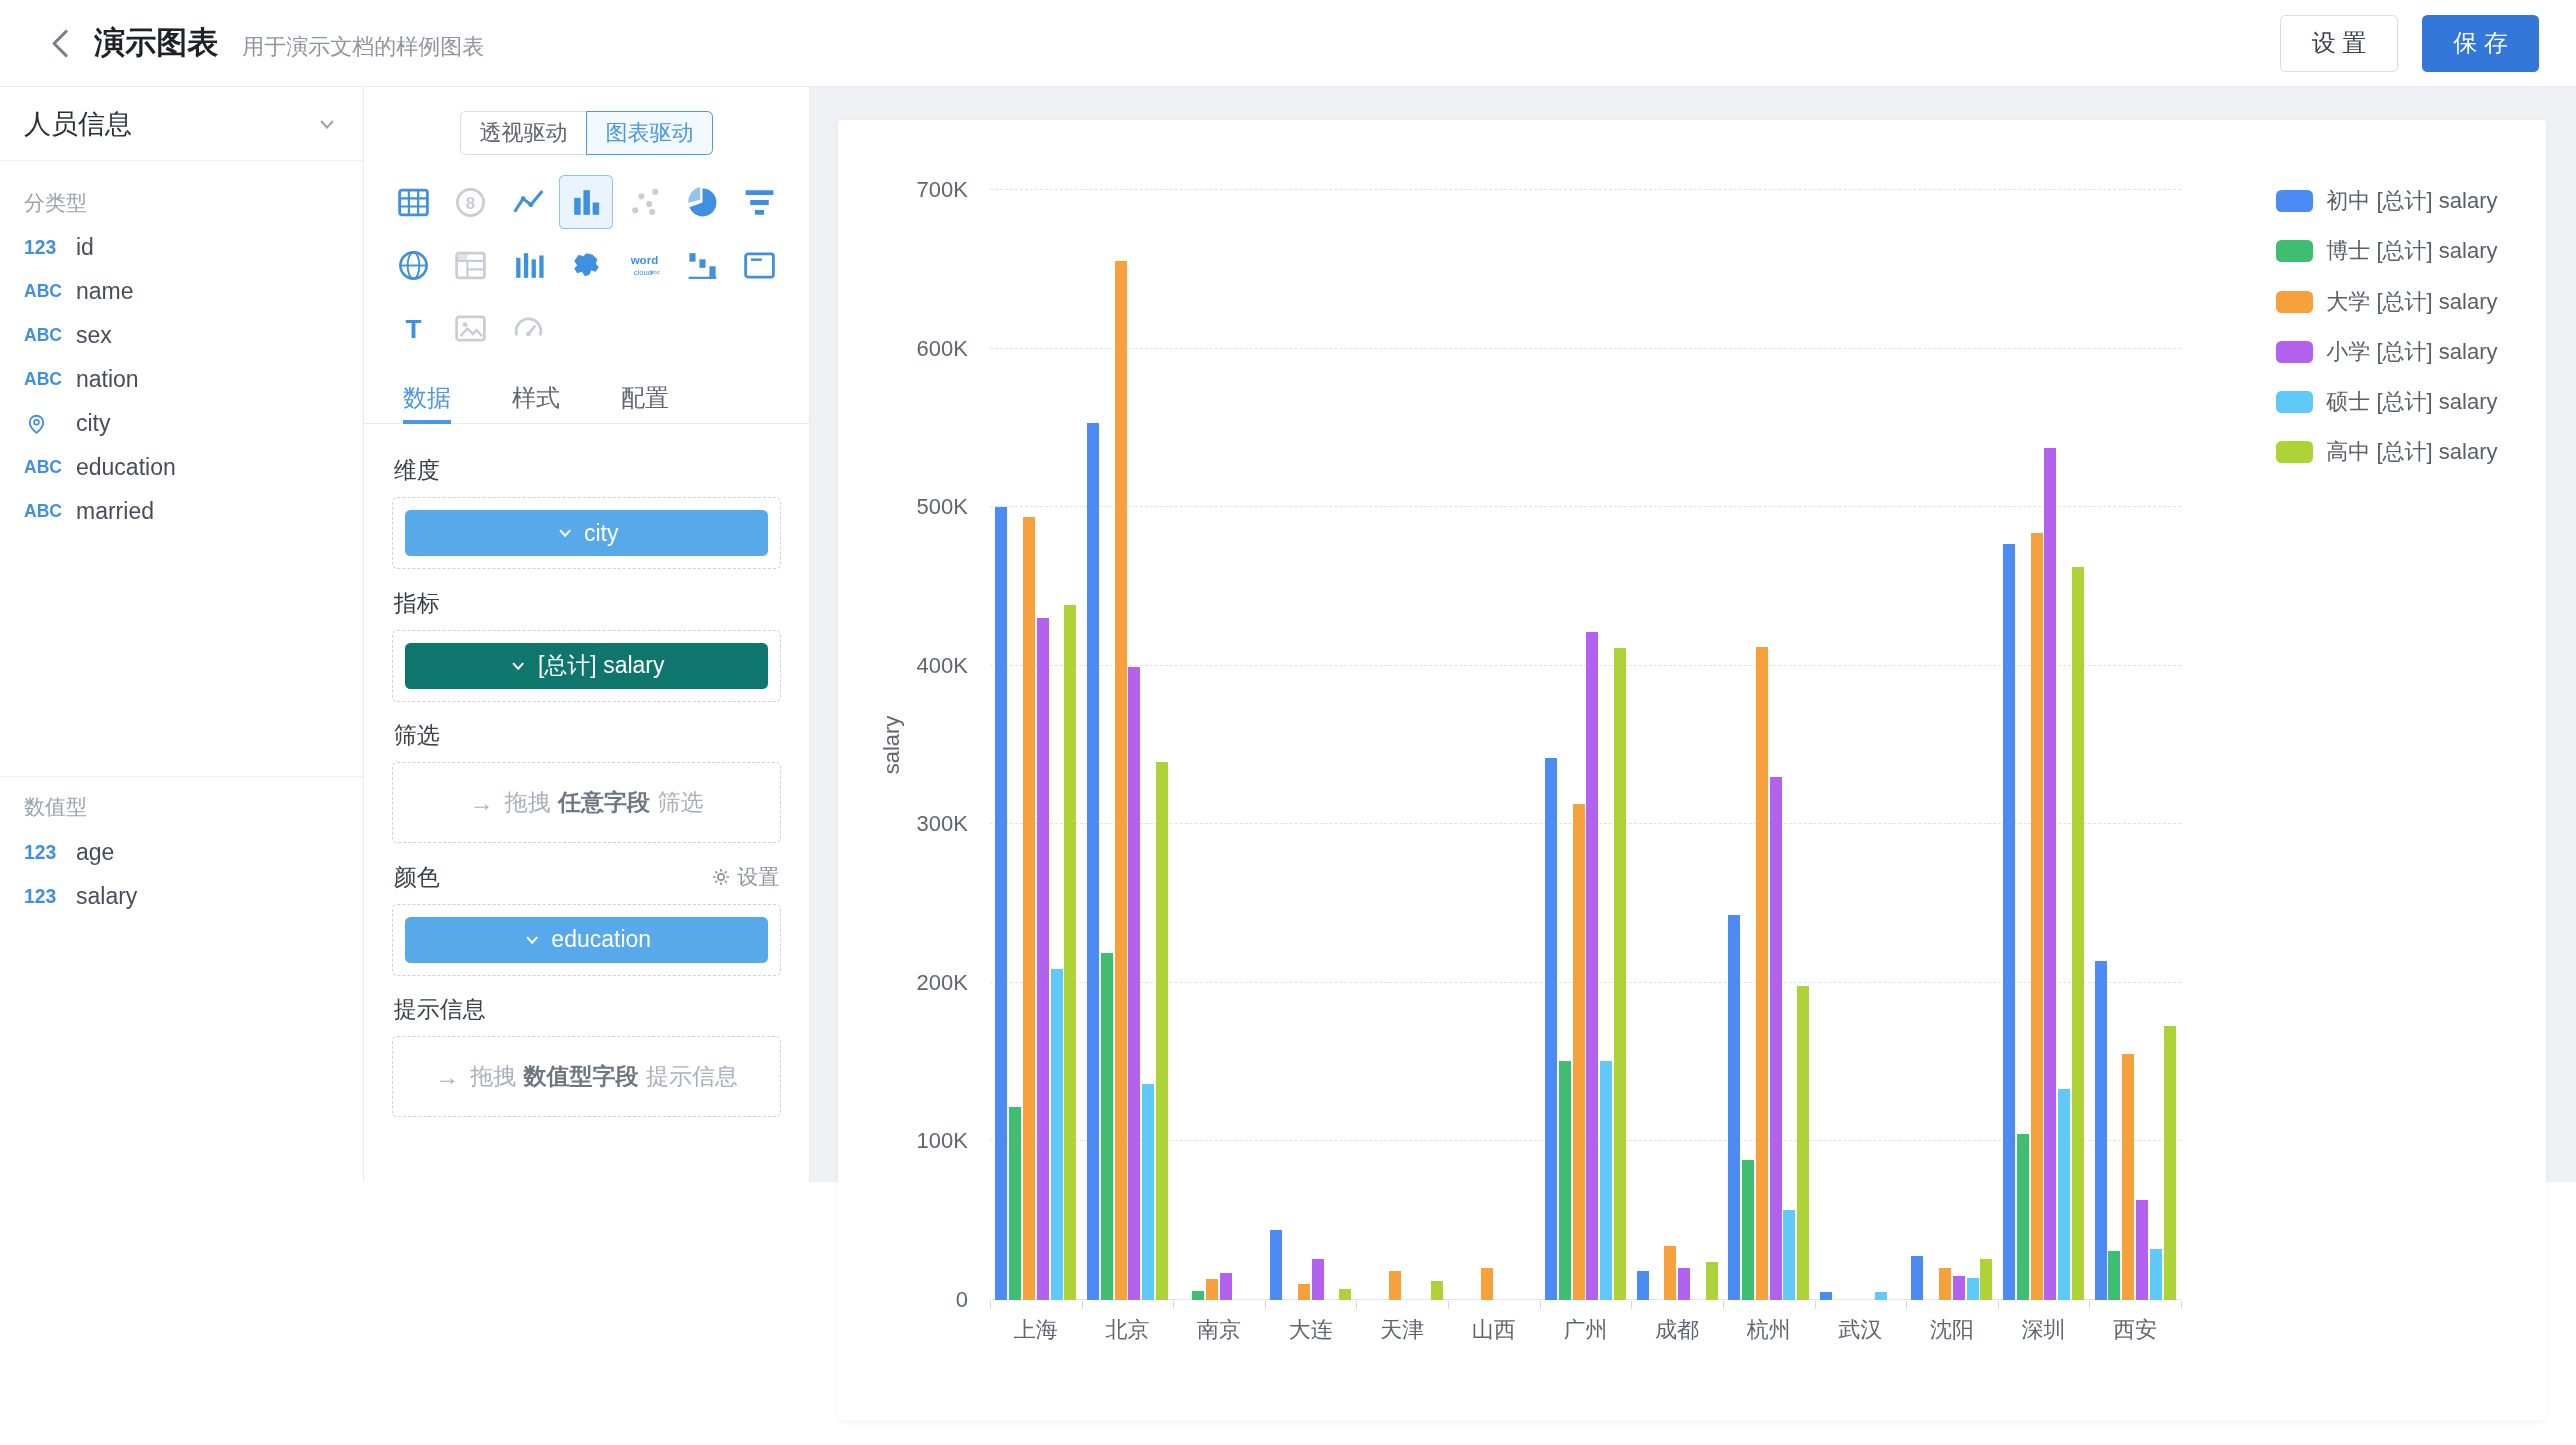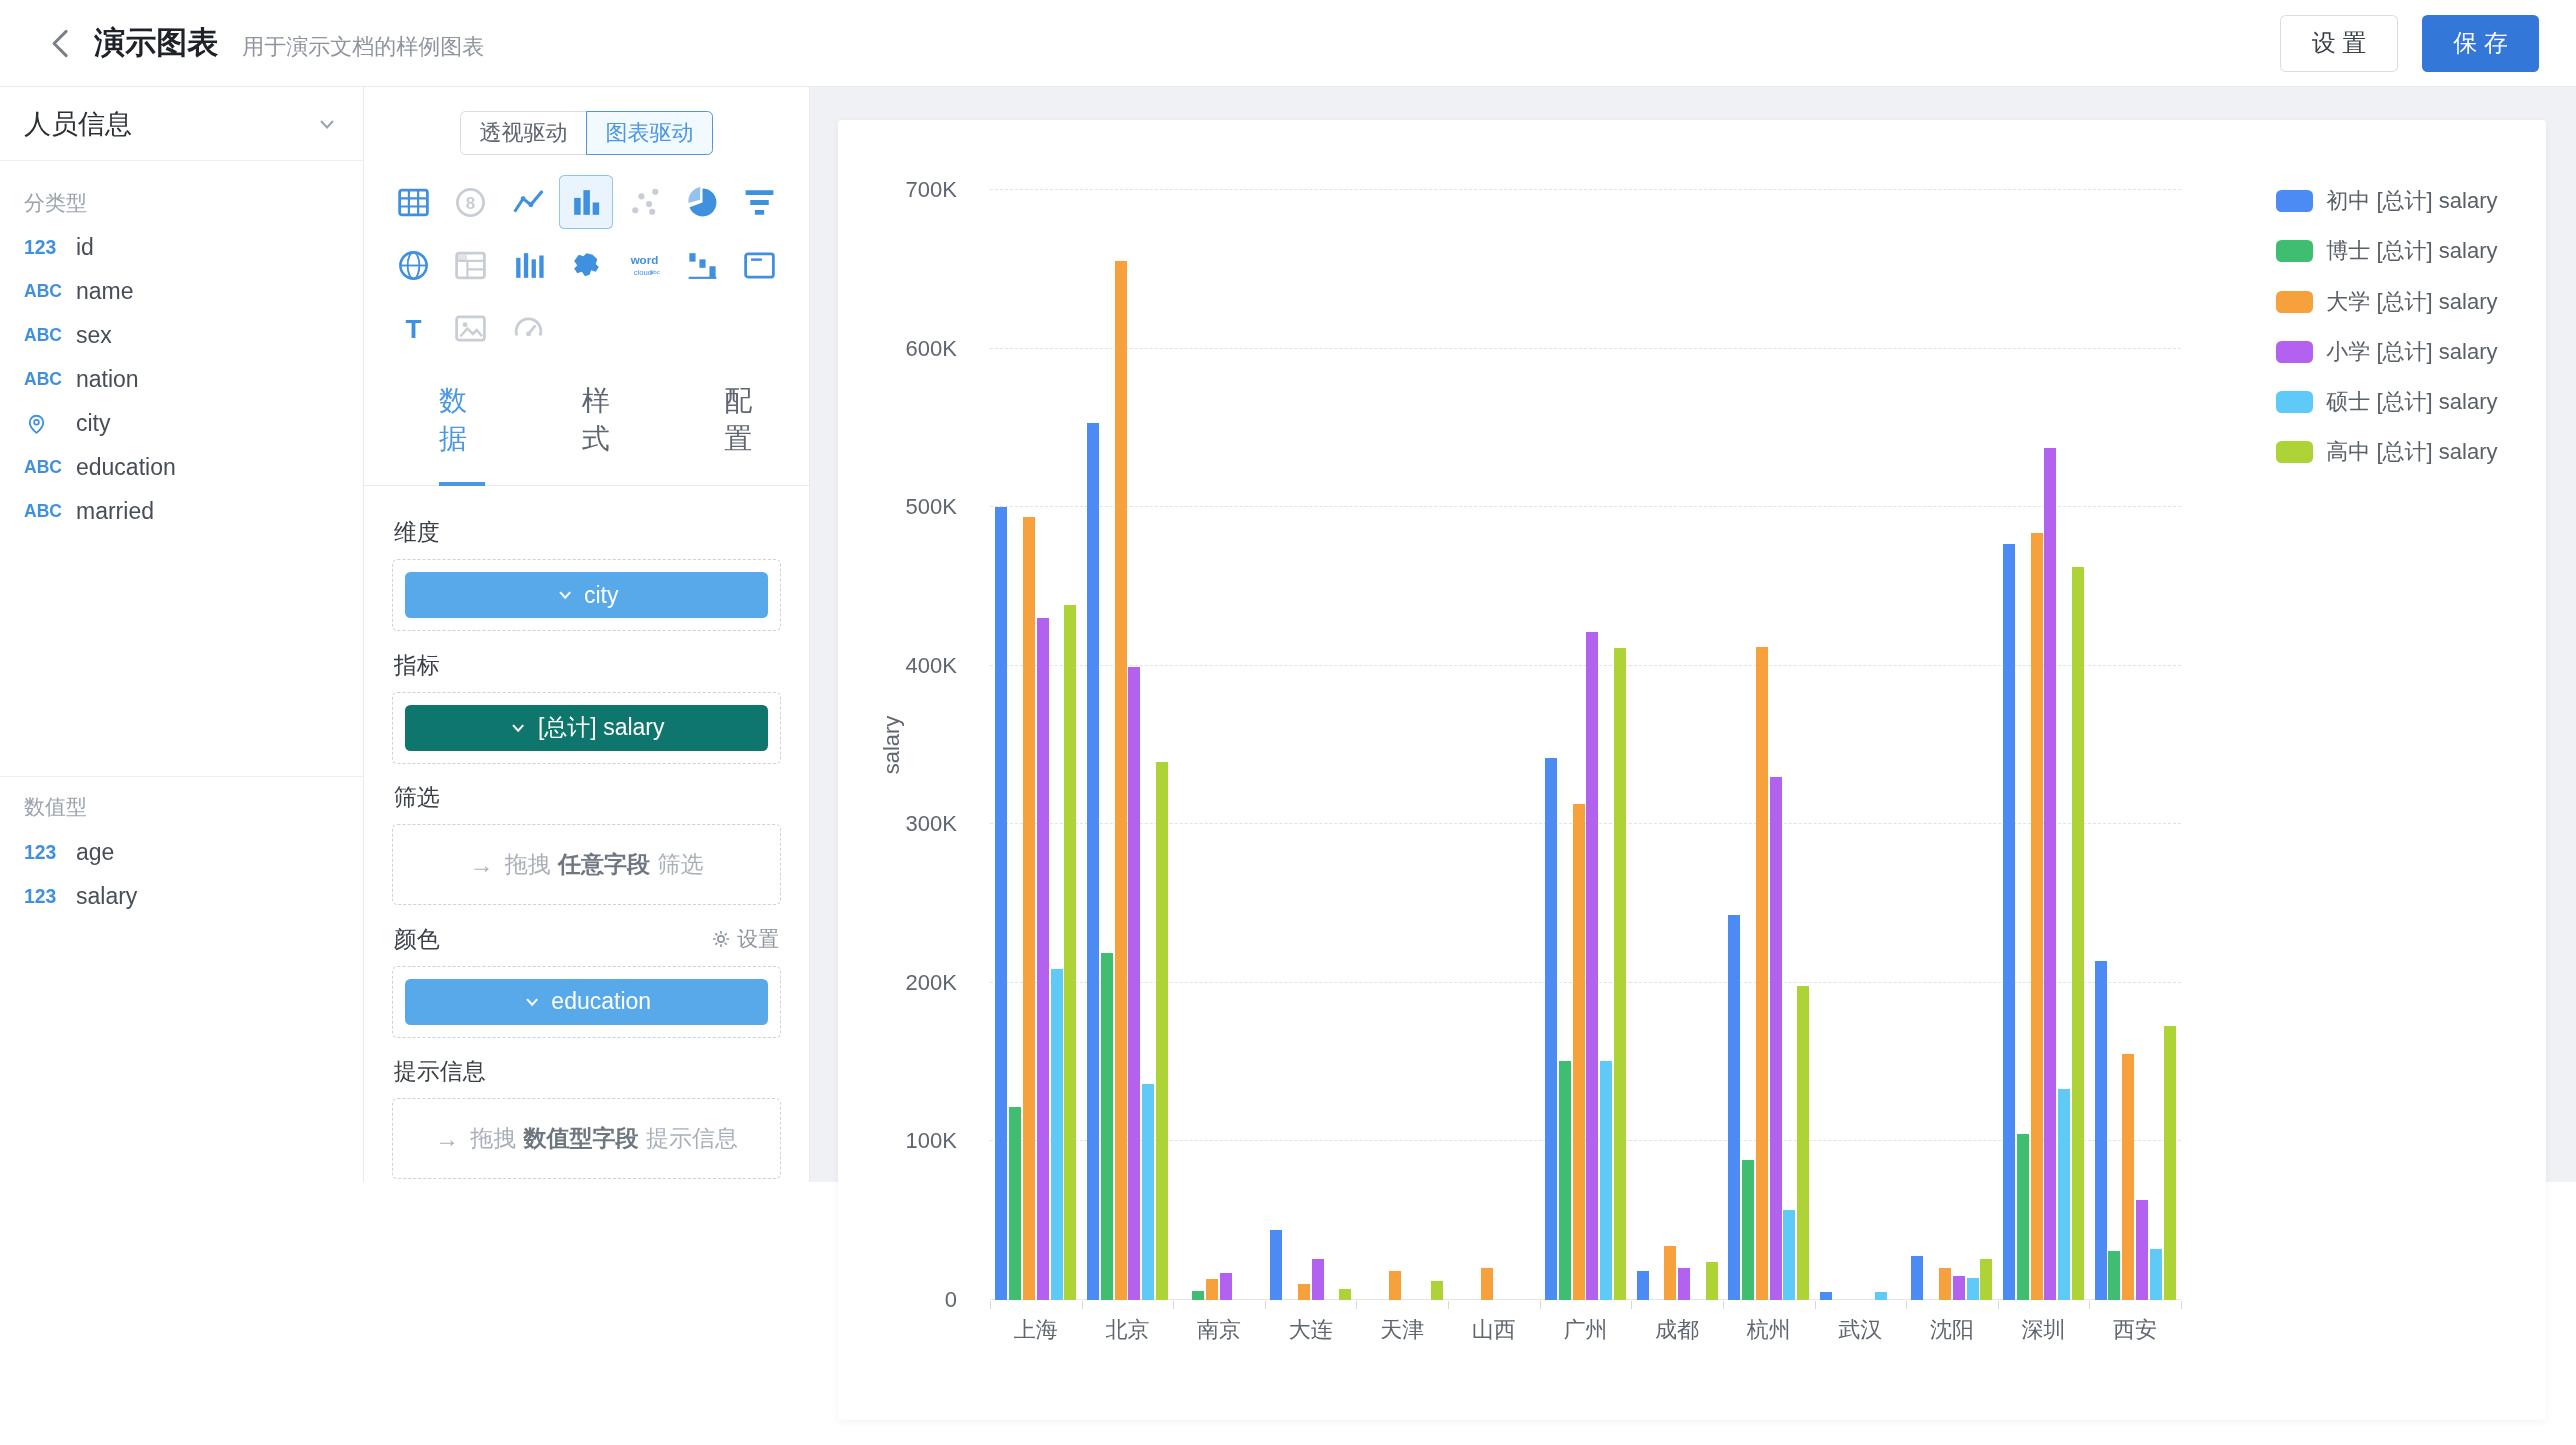--- a/index.html
+++ b/index.html
@@ -44,21 +44,21 @@
 
   .icon-grid { padding:5.5px 20.3px 13px; display:grid; grid-template-columns:repeat(7,1fr);
     row-gap:9.2px; justify-items:center; }
   .icon-cell { width:54px; height:54px; display:flex; align-items:center; justify-content:center;
     border-radius:5.5px; cursor:pointer; color:#4090E0; }
   .icon-cell svg { width:37px; height:37px; }
   .icon-cell.disabled { color:#C9CED6; cursor:default; }
   .icon-cell.selected { background:#EAF4FE; box-shadow:0 0 0 0.9px #8CC2EF inset; }
 
   .panel-tabs { display:flex; gap:61px; padding:13px 39px 0; border-bottom:0.9px solid #E8EAED; }
-  .panel-tab { font-size:28px; color:#5F6672; padding-bottom:27px; cursor:pointer; position:relative;margin-left:36px; }
+  .panel-tab { font-size:24px; color:#5F6672; padding-bottom:9px; cursor:pointer; position:relative; }
   .panel-tab.active { color:#4A97E3; }
   .panel-tab.active::after { content:""; position:absolute; left:0; right:0; bottom:-0.9px; height:3.7px; background:#4A97E3; }
 
   .panel-body { padding:13px 28px; }
   .sec-label { font-size:23px; color:#3A4048; margin:18.5px 1.8px 11px; display:flex; align-items:center; justify-content:space-between; }
   .settings-link { font-size:21px; color:#8F959E; display:flex; align-items:center; gap:5.5px; cursor:pointer; }
   .settings-link svg { width:22px; height:22px; }
   .dropzone { border:0.9px dashed #CDD2DA; border-radius:5.5px; padding:12px; }
   .pill { height:46px; border-radius:5.5px; color:#fff; font-size:23px; display:flex;
     align-items:center; justify-content:center; gap:9.2px; cursor:pointer; }
@@ -71,21 +71,21 @@
   .placezone .arrow { font-size:24px; color:#A9B0BA; margin-right:3.7px; }
 
   
   .canvas { flex:1; background:#EFF1F5; padding:33px 30.5px 26px 28px; }
   .chart-card { position:relative; background:#fff; height:1300px; border-radius:3.7px;
     box-shadow:0 1.8px 7.4px rgba(31,35,41,.05); }
 
   .y-title { position:absolute; left:54px; top:625px; transform:translate(-50%,-50%) rotate(-90deg);
     font-size:22px; color:#5F6670; white-space:nowrap; }
   .y-axis { position:absolute; left:0; top:70px; width:134px; height:1110px; }
-  .ytick { position:absolute; right:15px; transform:translateY(50%); font-size:22px; color:#5F6670; }
+  .ytick { position:absolute; right:4px; transform:translateY(50%); font-size:22px; color:#5F6670; }
   .plot { position:absolute; left:152px; top:70px; width:1191px; height:1110px; }
   .gridline { position:absolute; left:0; right:0; border-top:1.8px dashed #DFE2E7; }
   .gridline.zero { border-top:1.8px solid #E2E5E9; }
   .groups { position:absolute; inset:0; display:flex; align-items:flex-end; }
   .bar-group { flex:1; height:100%; display:flex; justify-content:center; align-items:flex-end; gap:1.8px; }
   .bar { width:12px; }
   .xtick { position:absolute; bottom:-9.2px; width:0.9px; height:8.3px; background:#D5D9DE; }
   .x-axis { position:absolute; left:152px; top:1195px; width:1191px; display:flex; }
   .xlabel { flex:1; text-align:center; font-size:22px; color:#5F6670; }
 

